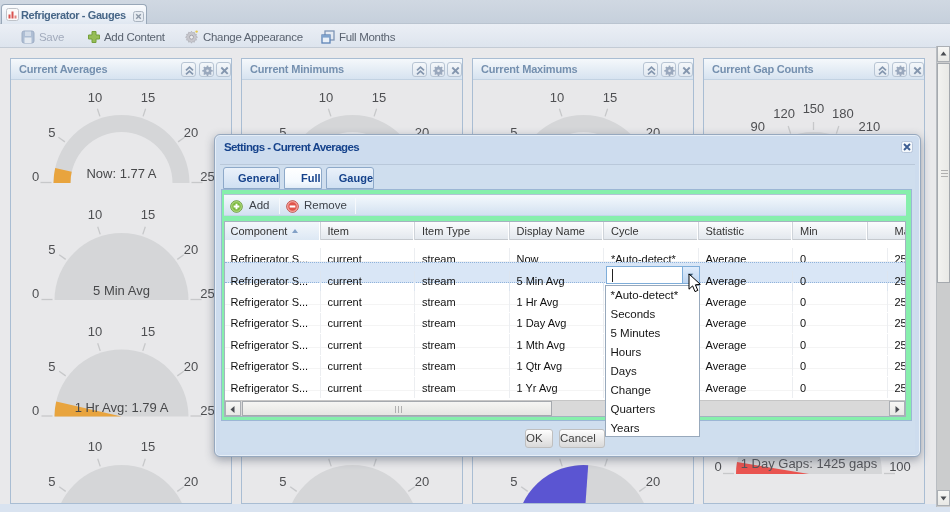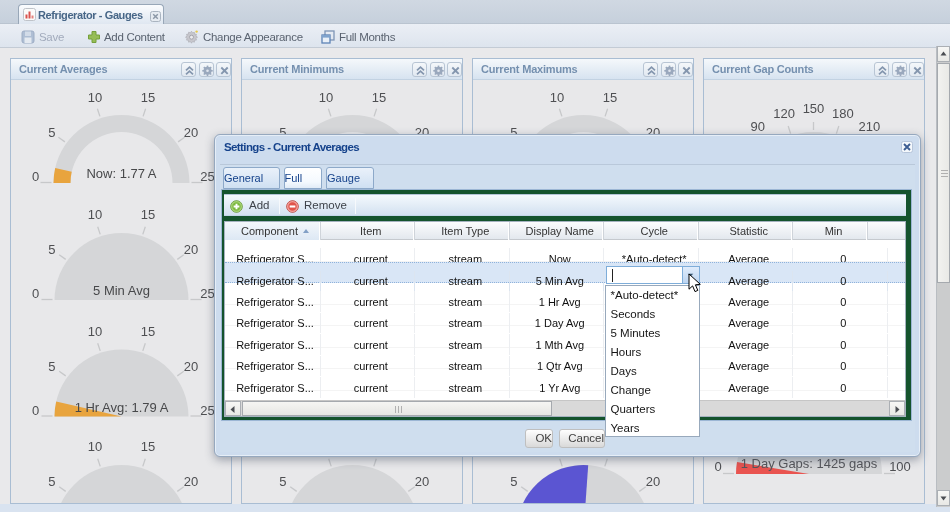--- a/index.html
+++ b/index.html
@@ -1,21 +1,21 @@
 <!DOCTYPE html>
 <html><head><meta charset="utf-8">
 <style>
 * { margin:0; padding:0; box-sizing:border-box; }
 html,body { width:950px; height:512px; overflow:hidden; font-family:"Liberation Sans",sans-serif; }
 body { position:relative; background:#e9e9eb; }
 .abs { position:absolute; }
 
 
 #tabbar { left:0; top:0; width:950px; height:24px; background:linear-gradient(#d0d8e2,#c6d0dc); border-bottom:1px solid #bac4d0; }
-#atab { left:18px; top:4px; width:146px; height:20px; background:linear-gradient(#fbfcfe,#dfe7f1);
+#atab { left:1px; top:4px; width:146px; height:20px; background:linear-gradient(#fbfcfe,#dfe7f1);
   border:1px solid #98a7b8; border-bottom:none; border-radius:4px 4px 0 0; }
 #atab span { position:absolute; left:19px; top:3.5px; font-size:11px; letter-spacing:-0.4px; font-weight:bold; color:#476687; white-space:nowrap; }
 
 #toolbar { left:0; top:24px; width:950px; height:24px; background:linear-gradient(#ebeff5,#dde4ee);
   border-bottom:1px solid #c3cbd5; }
 .tbtxt { position:absolute; top:30.5px; font-size:11.5px; letter-spacing:-0.3px; color:#5a6370; white-space:nowrap; }
 
 
 .panel { position:absolute; top:58px; width:222px; height:446px; border:1px solid #a9bdd3;
   background:#e8e8ea; overflow:hidden; }
@@ -38,27 +38,27 @@
 
 #dlg { left:214px; top:134px; width:707px; height:323px; background:#cddcee; border:1px solid #96a8be;
   border-radius:6px; box-shadow:0 3px 10px rgba(60,70,90,.45), inset 0 0 0 1px rgba(255,255,255,.5); z-index:40; }
 #dlg-title { position:absolute; left:9px; top:6px; font-size:11.5px; letter-spacing:-0.6px; font-weight:bold; color:#15428b; white-space:nowrap; }
 #dlg-x { position:absolute; left:686px; top:6px; width:12px; height:12px; border:1px solid #b6c5da;
   border-radius:2.5px; background:#f4f8fc; }
 #dlg-x svg { display:block; margin:0 auto; }
 #dlg-body { position:absolute; left:5px; top:29px; width:695px; height:288px; background:#cfdeee; border-top:1px solid #b9c8da; }
 
 .dtab { position:absolute; top:1.5px; height:22.5px; border:1px solid #8da9c9; border-radius:3px 3px 0 0;
-  background:linear-gradient(#eaf1fa,#cfe0f2); font-size:11px; font-weight:normal; color:#15428b;
-  text-align:left; line-height:20px; }
+  background:linear-gradient(#eaf1fa,#cfe0f2); font-size:11px; font-weight:bold; color:#15428b;
+  text-align:right; line-height:20px; }
 #tabstrip-line { position:absolute; left:0px; top:24px; width:695px; height:0px; }
 #dtab-active { background:linear-gradient(#ffffff,#f4f9fe 70%,#e2ecf7); height:22.5px; z-index:2; }
 
 #tabbody { position:absolute; left:0.5px; top:24px; width:691px; height:232px; border:1.5px solid #9cb6d4;
-  background:#14532d;text-align:center; }
+  background:#86efac; }
 #dtbar { position:absolute; left:2.5px; top:4px; width:682px; height:21.5px;
   background:linear-gradient(#f4f9fd,#d3e1f0); border-top:1px solid #b2c3d6; border-bottom:1px solid #c3d6e8; }
 .dsep { position:absolute; top:3px; width:1px; height:16px; background:#b7c8da; border-right:1px solid #f6f9fc; }
 .dbtxt { position:absolute; top:4px; font-size:11.5px; color:#3e434a; }
 
 #grid { position:absolute; left:2px; top:30.5px; width:682px; height:196.5px; border:1px solid #a5b2c0;
   background:#fff; overflow:hidden; }
 #gclip { position:absolute; left:0; top:0; width:680px; height:195px; overflow:hidden; }
 #gstrip { position:absolute; left:0; top:0; width:0; height:0; }
 .ghead { position:absolute; left:0; top:0; width:680px; height:18.5px;
@@ -74,21 +74,21 @@
 .grow.sel .gcell { border-right-color:#dce5f0; }
 
 #hsb { position:absolute; left:0; top:178px; width:680px; height:16px; background:#d9d9d9; border-top:1px solid #c6c6c6; }
 #hthumb { position:absolute; left:17px; top:0px; width:310px; height:15px; background:linear-gradient(#f5f5f3,#e6e6e3);
   border:1px solid #a5a9ae; }
 .hgrip { position:absolute; top:4px; width:1px; height:7px; background:#b0b0b0; }
 .harrow { position:absolute; top:0; width:16px; height:15px; background:linear-gradient(#f7f7f5,#e8e8e5);
   border:1px solid #abafb4; }
 
 .dlgbtn { position:absolute; height:19px; border:1px solid #bfbfbf; border-radius:3px;
-  background:linear-gradient(#fefefe,#d9d9d9); font-size:11.5px; color:#3f3f3f; text-align:right; line-height:17.5px; }
+  background:linear-gradient(#fefefe,#d9d9d9); font-size:11.5px; color:#3f3f3f; text-align:left; line-height:17.5px; }
 
 #combo { position:absolute; left:606px; top:266px; width:94px; height:18px; background:#fff;
   border:1px solid #7eadd9; z-index:50; }
 #combo-trig { position:absolute; right:0; top:0; width:17px; height:16px; border-left:1px solid #7eadd9;
   background:linear-gradient(#e0ecfb,#bdd5f1); }
 #caret { position:absolute; left:5px; top:1.5px; width:1px; height:13px; background:#222; }
 #dd { position:absolute; left:605px; top:285px; width:95px; height:152px; background:#fff;
   border:1px solid #98a9bc; z-index:50; }
 .ddi { height:19px; font-size:11.5px; color:#151515; padding-left:4.5px; line-height:19.5px; }
 </style></head>

